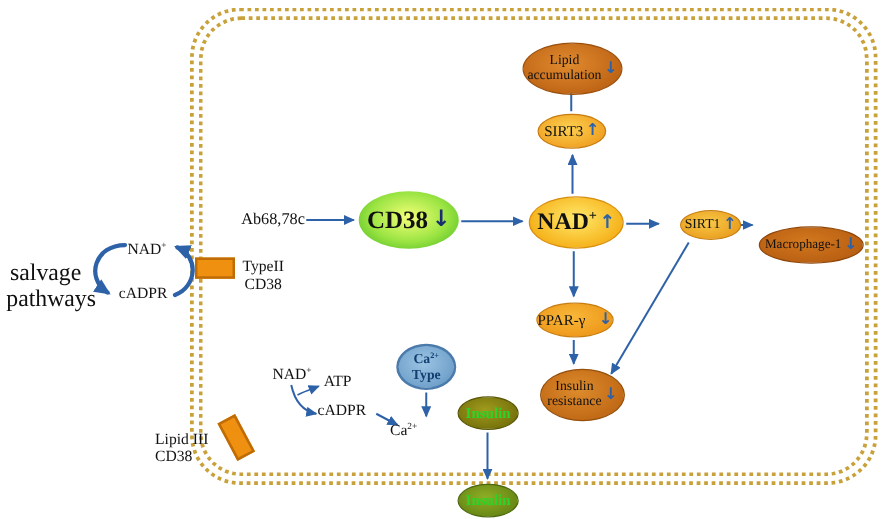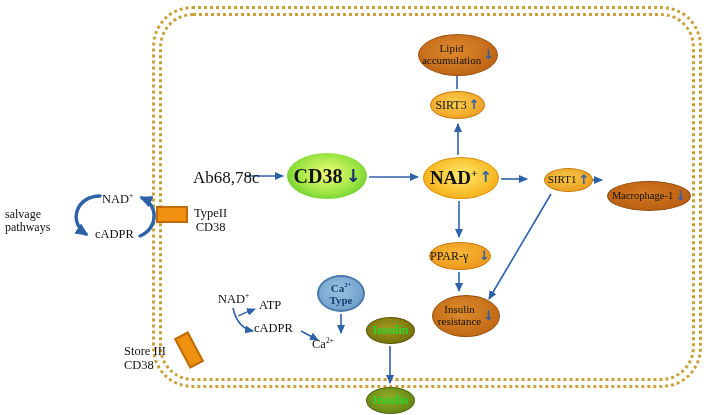--- a/index.html
+++ b/index.html
@@ -63,22 +63,22 @@
             color:#2ad42a;
             background:radial-gradient(ellipse at 45% 40%, #a09a1c, #6d6a08 90%);
             border:1px solid #5a5706; }
   .insout { left:366px; top:387px; width:49px; height:27px; font-size:12px; font-weight:bold;
             color:#2ad42a;
             background:radial-gradient(ellipse at 45% 40%, #8fae25, #5f7e12 90%);
             border:1px solid #4c680e; }
 
   
   .txt { position:absolute; z-index:3; font-size:12.5px; line-height:1.12; white-space:nowrap; }
-  .ab        { left:193px; top:168px; font-size:17px;text-align:right; }
-  .salvage   { left:5px;   top:208px; font-size:12px; text-align:left; width:60px; }
+  .ab        { left:193px; top:168px; font-size:13px;text-align:right; }
+  .salvage   { left:5px;   top:208px; font-size:19px; text-align:right; width:60px; }
   .nadcycle  { left:102px; top:192px; }
   .cadprcycle{ left:95px;  top:227px; }
   .type2     { left:194px; top:206px; text-align:center; }
   .nadbottom { left:218px; top:292px; }
   .atp       { left:259px; top:298px; }
   .cadprbot  { left:254px; top:321px; }
   .caion     { left:312px; top:337px; }
   .type3     { left:124px; top:344px; text-align:left; }
 
   
@@ -199,20 +199,20 @@
     <div>TypeII</div>
     <div>CD38</div>
   </div>
 
   <div class="txt nadbottom"><span>NAD</span><sup>+</sup></div>
   <div class="txt atp">ATP</div>
   <div class="txt cadprbot">cADPR</div>
   <div class="txt caion"><span>Ca</span><sup>2+</sup></div>
 
   <div class="txt type3">
-    <div>Store III</div>
+    <div>Lipid III</div>
     <div>CD38</div>
   </div>
 
   <div class="protein p2"></div>
   <div class="protein p3"></div>
 
 </div>
 
 </body></html>

